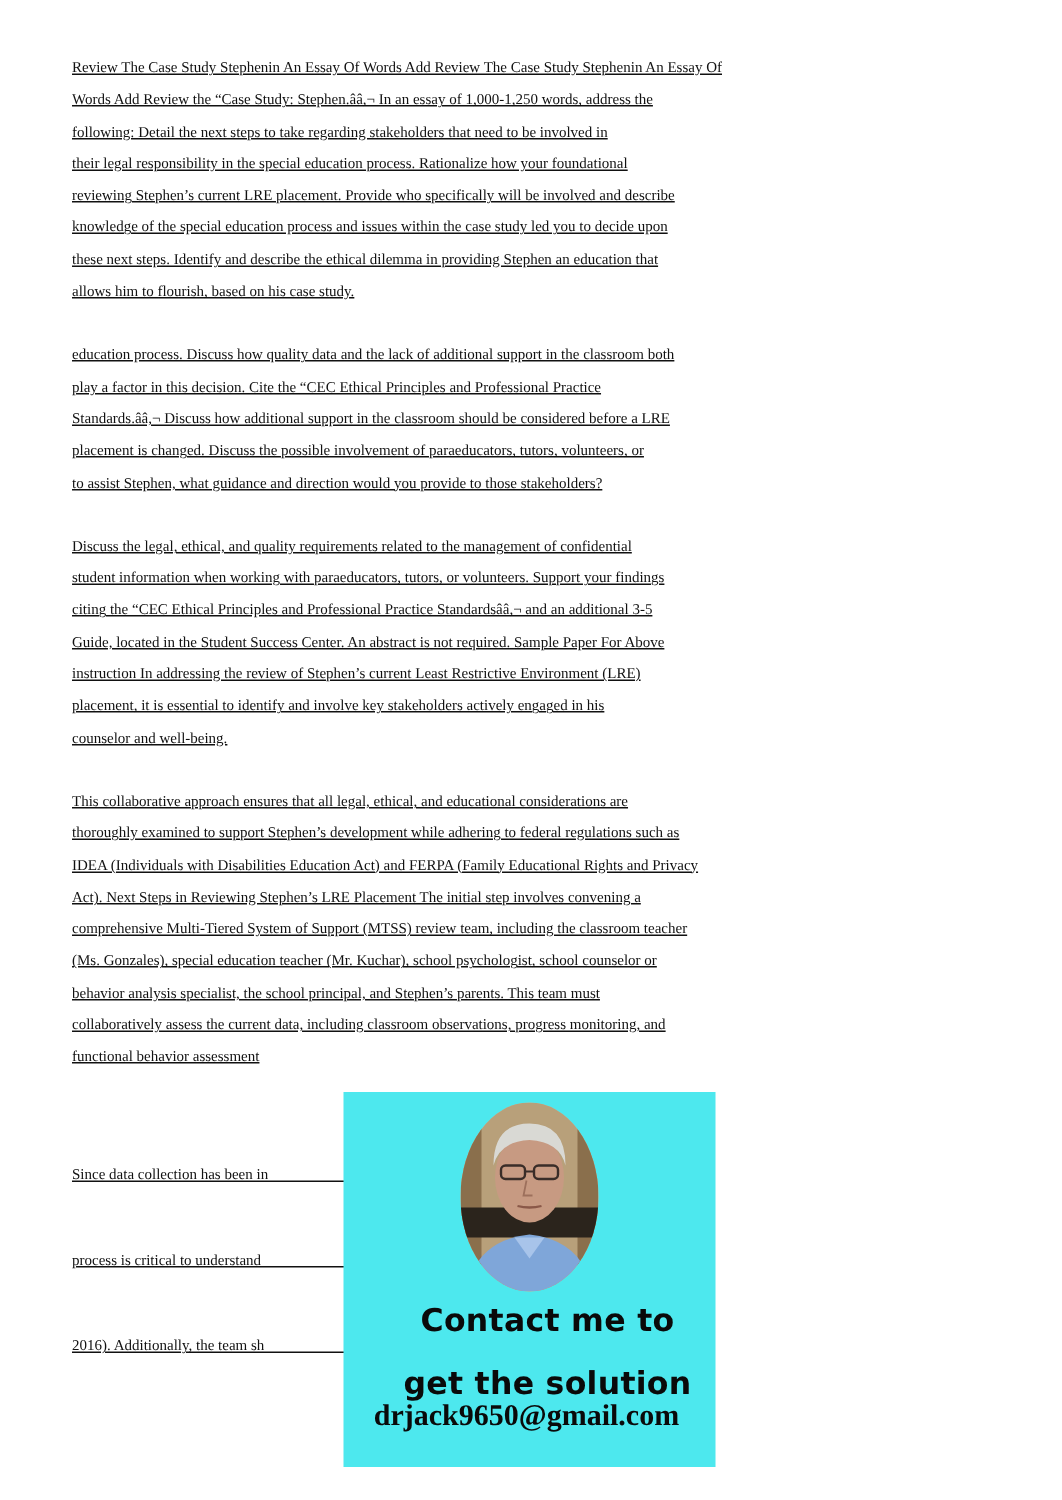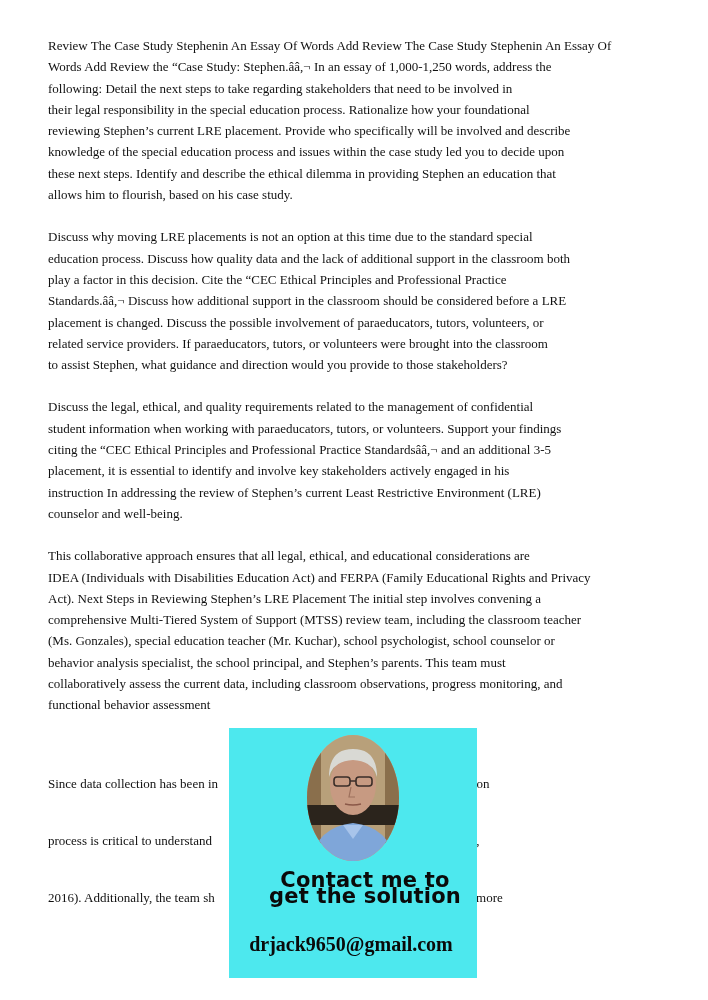--- a/index.html
+++ b/index.html
@@ -19,23 +19,24 @@
       position: absolute;
       left: 48px;
       top: 35px;
       width: 640px;
     }
     .para {
       margin: 0 0 21px 0;
     }
     .line {
       display: block;
-      font-size: 13px;
+      font-size: 10px;
       line-height: 21.3px;
       white-space: nowrap;
+      text-decoration: underline;
     }
     .promo {
       position: absolute;
       left: 229px;
       top: 728px;
       width: 248px;
       height: 250px;
       background: #4de8ee;
       text-align: center;
     }
@@ -59,21 +60,21 @@
       left: 0;
       width: 248px;
       font-family: "DejaVu Sans", "Liberation Sans", sans-serif;
       font-weight: bold;
       font-size: 21px;
       color: #0a0a0a;
       letter-spacing: 0.2px;
       padding-left: 12px;
     }
     .promo-line1 { top: 140px; }
-    .promo-line2 { top: 156px; }
+    .promo-line2 { top: 182px; }
     .promo-email {
       position: absolute;
       left: 0;
       top: 205px;
       width: 244px;
       font-family: "Liberation Serif", "DejaVu Serif", serif;
       font-weight: bold;
       font-size: 20px;
       color: #0a0a0a;
     }
@@ -87,40 +88,40 @@
     <span class="line">Words Add Review the “Case Study: Stephen.ââ,¬ In an essay of 1,000-1,250 words, address the</span>
     <span class="line">following: Detail the next steps to take regarding stakeholders that need to be involved in</span>
     <span class="line">their legal responsibility in the special education process. Rationalize how your foundational</span>
     <span class="line">reviewing Stephen’s current LRE placement. Provide who specifically will be involved and describe</span>
     <span class="line">knowledge of the special education process and issues within the case study led you to decide upon</span>
     <span class="line">these next steps. Identify and describe the ethical dilemma in providing Stephen an education that</span>
     <span class="line">allows him to flourish, based on his case study.</span>
   </div>
 
   <div class="para">
-    <span class="line">Discuss why moving LRE placements is not an option at this time due to the standard special</span>
     <span class="line">education process. Discuss how quality data and the lack of additional support in the classroom both</span>
     <span class="line">play a factor in this decision. Cite the “CEC Ethical Principles and Professional Practice</span>
     <span class="line">Standards.ââ,¬ Discuss how additional support in the classroom should be considered before a LRE</span>
     <span class="line">placement is changed. Discuss the possible involvement of paraeducators, tutors, volunteers, or</span>
-    <span class="line">related service providers. If paraeducators, tutors, or volunteers were brought into the classroom</span>
     <span class="line">to assist Stephen, what guidance and direction would you provide to those stakeholders?</span>
   </div>
 
   <div class="para">
     <span class="line">Discuss the legal, ethical, and quality requirements related to the management of confidential</span>
     <span class="line">student information when working with paraeducators, tutors, or volunteers. Support your findings</span>
     <span class="line">citing the “CEC Ethical Principles and Professional Practice Standardsââ,¬ and an additional 3-5</span>
+    <span class="line">Guide, located in the Student Success Center. An abstract is not required. Sample Paper For Above</span>
+    <span class="line">instruction In addressing the review of Stephen’s current Least Restrictive Environment (LRE)</span>
     <span class="line">placement, it is essential to identify and involve key stakeholders actively engaged in his</span>
-    <span class="line">instruction In addressing the review of Stephen’s current Least Restrictive Environment (LRE)</span>
     <span class="line">counselor and well-being.</span>
   </div>
 
   <div class="para">
     <span class="line">This collaborative approach ensures that all legal, ethical, and educational considerations are</span>
+    <span class="line">thoroughly examined to support Stephen’s development while adhering to federal regulations such as</span>
     <span class="line">IDEA (Individuals with Disabilities Education Act) and FERPA (Family Educational Rights and Privacy</span>
     <span class="line">Act). Next Steps in Reviewing Stephen’s LRE Placement The initial step involves convening a</span>
     <span class="line">comprehensive Multi-Tiered System of Support (MTSS) review team, including the classroom teacher</span>
     <span class="line">(Ms. Gonzales), special education teacher (Mr. Kuchar), school psychologist, school counselor or</span>
     <span class="line">behavior analysis specialist, the school principal, and Stephen’s parents. This team must</span>
     <span class="line">collaboratively assess the current data, including classroom observations, progress monitoring, and</span>
     <span class="line">functional behavior assessment</span>
   </div>
 
   <div class="para" style="white-space:pre;">

